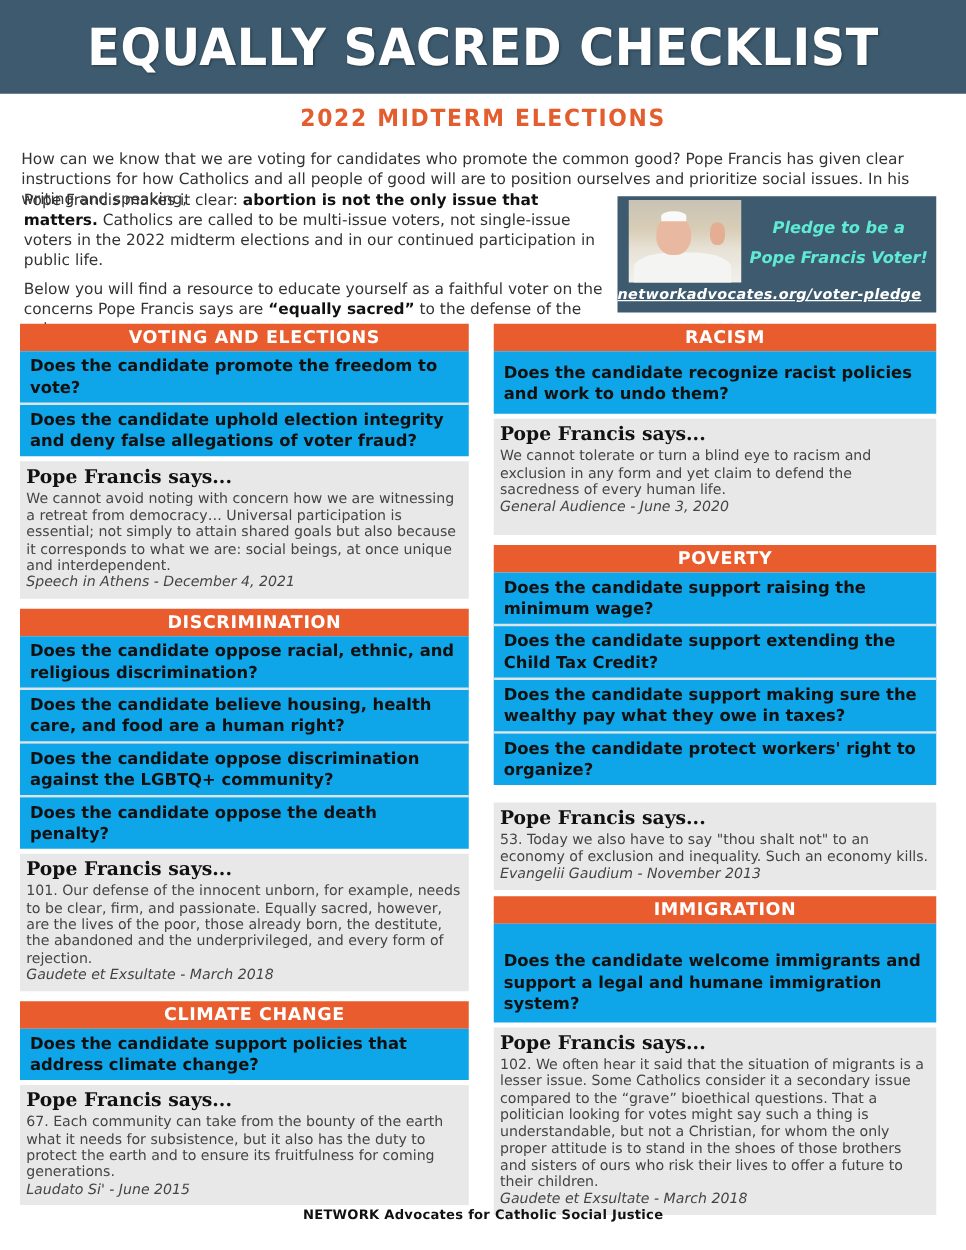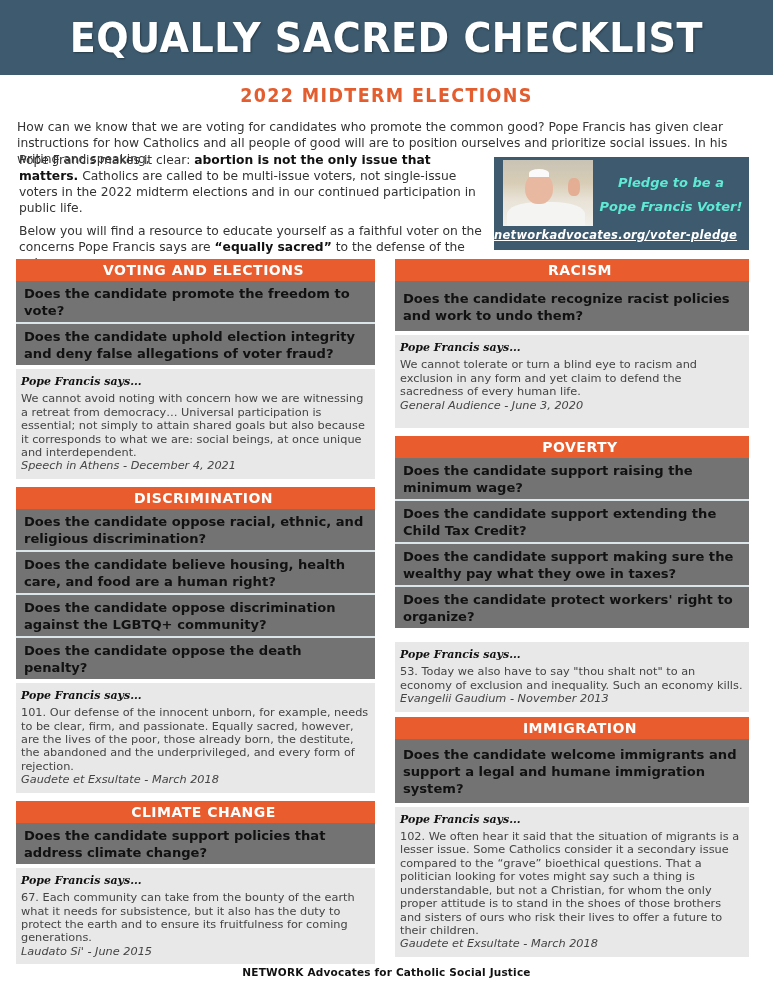--- a/index.html
+++ b/index.html
@@ -23,25 +23,25 @@
   .pledge .photo .robe { position: absolute; left: 4px; top: 42px; width: 78px; height: 30px; border-radius: 40% 40% 0 0; background: #f4f4f2; }
   .pledge .photo .hand { position: absolute; left: 65px; top: 18px; width: 12px; height: 18px; border-radius: 40%; background: #e3ae94; }
   .pledge .ptext { position: absolute; left: 102px; top: 14px; width: 150px; text-align: center; color: #5eead4; font-weight: bold; font-style: italic; font-size: 13px; line-height: 24px; }
   .pledge .plink { position: absolute; left: 0; top: 71px; width: 255px; text-align: left; color: #fff; font-weight: bold; font-style: italic; font-size: 11.5px; text-decoration: underline; letter-spacing: 0.3px; }
 
   .col { position: absolute; width: 359px; }
   .col.left { left: 16px; top: 259px; }
   .col.right { left: 395px; top: 259px; width: 354px; }
 
   .sec-head { background: #e85c2e; color: #fff; text-align: center; font-weight: bold; font-size: 14px; letter-spacing: 0.5px; height: 22px; line-height: 22px; padding-left: 16px; }
-  .q { background: #737373; font-weight: bold; font-size: 13.1px; line-height: 17px; color: #111; padding: 4px 8px 3px 8px; border-bottom: 2px solid #dbe5ea; }
+  .q { background: #0ea5e9; font-weight: bold; font-size: 13.1px; line-height: 17px; color: #111; padding: 4px 8px 3px 8px; border-bottom: 2px solid #dbe5ea; }
   .q:last-child { border-bottom: none; }
   .qs { margin-bottom: 4px; }
   .quote { background: #e8e8e8; padding: 6px 5px 6px 5px; font-size: 11.3px; line-height: 13.4px; color: #444; margin-bottom: 8px; }
-  .quote .says { font-family: "DejaVu Serif", "Liberation Serif", serif; font-weight: bold; font-style: italic; font-size: 11px; color: #111; margin-bottom: 4px; }
+  .quote .says { font-family: "DejaVu Serif", "Liberation Serif", serif; font-weight: bold; font-size: 15px; color: #111; margin-bottom: 4px; }
   .quote .cite { font-style: italic; }
 
   .footer { position: absolute; left: 0; top: 966px; width: 773px; text-align: center; font-weight: bold; font-size: 10.5px; color: #111; letter-spacing: 0.2px; }
 </style>
 </head>
 <body>
 
 <div class="banner">
   <h1>EQUALLY SACRED CHECKLIST</h1>
 </div>
@@ -133,21 +133,21 @@
     <div class="quote" style="margin-bottom:5px;">
       <div class="says">Pope Francis says...</div>
       <div>53. Today we also have to say "thou shalt not" to an economy of exclusion and inequality. Such an economy kills.</div>
       <div class="cite">Evangelii Gaudium - November 2013</div>
     </div>
   </section>
 
   <section>
     <div class="sec-head">IMMIGRATION</div>
     <div class="qs">
-      <div class="q" style="padding-top:7px;padding-bottom:6px;">Does the candidate welcome immigrants and support a legal and humane immigration system?</div>
+      <div class="q" style="padding-top:22px;padding-bottom:6px;">Does the candidate welcome immigrants and support a legal and humane immigration system?</div>
     </div>
     <div class="quote">
       <div class="says">Pope Francis says...</div>
       <div>102. We often hear it said that the situation of migrants is a lesser issue. Some Catholics consider it a secondary issue compared to the “grave” bioethical questions. That a politician looking for votes might say such a thing is understandable, but not a Christian, for whom the only proper attitude is to stand in the shoes of those brothers and sisters of ours who risk their lives to offer a future to their children.</div>
       <div class="cite">Gaudete et Exsultate - March 2018</div>
     </div>
   </section>
 </div>
 
 <div class="footer">NETWORK Advocates for Catholic Social Justice</div>

